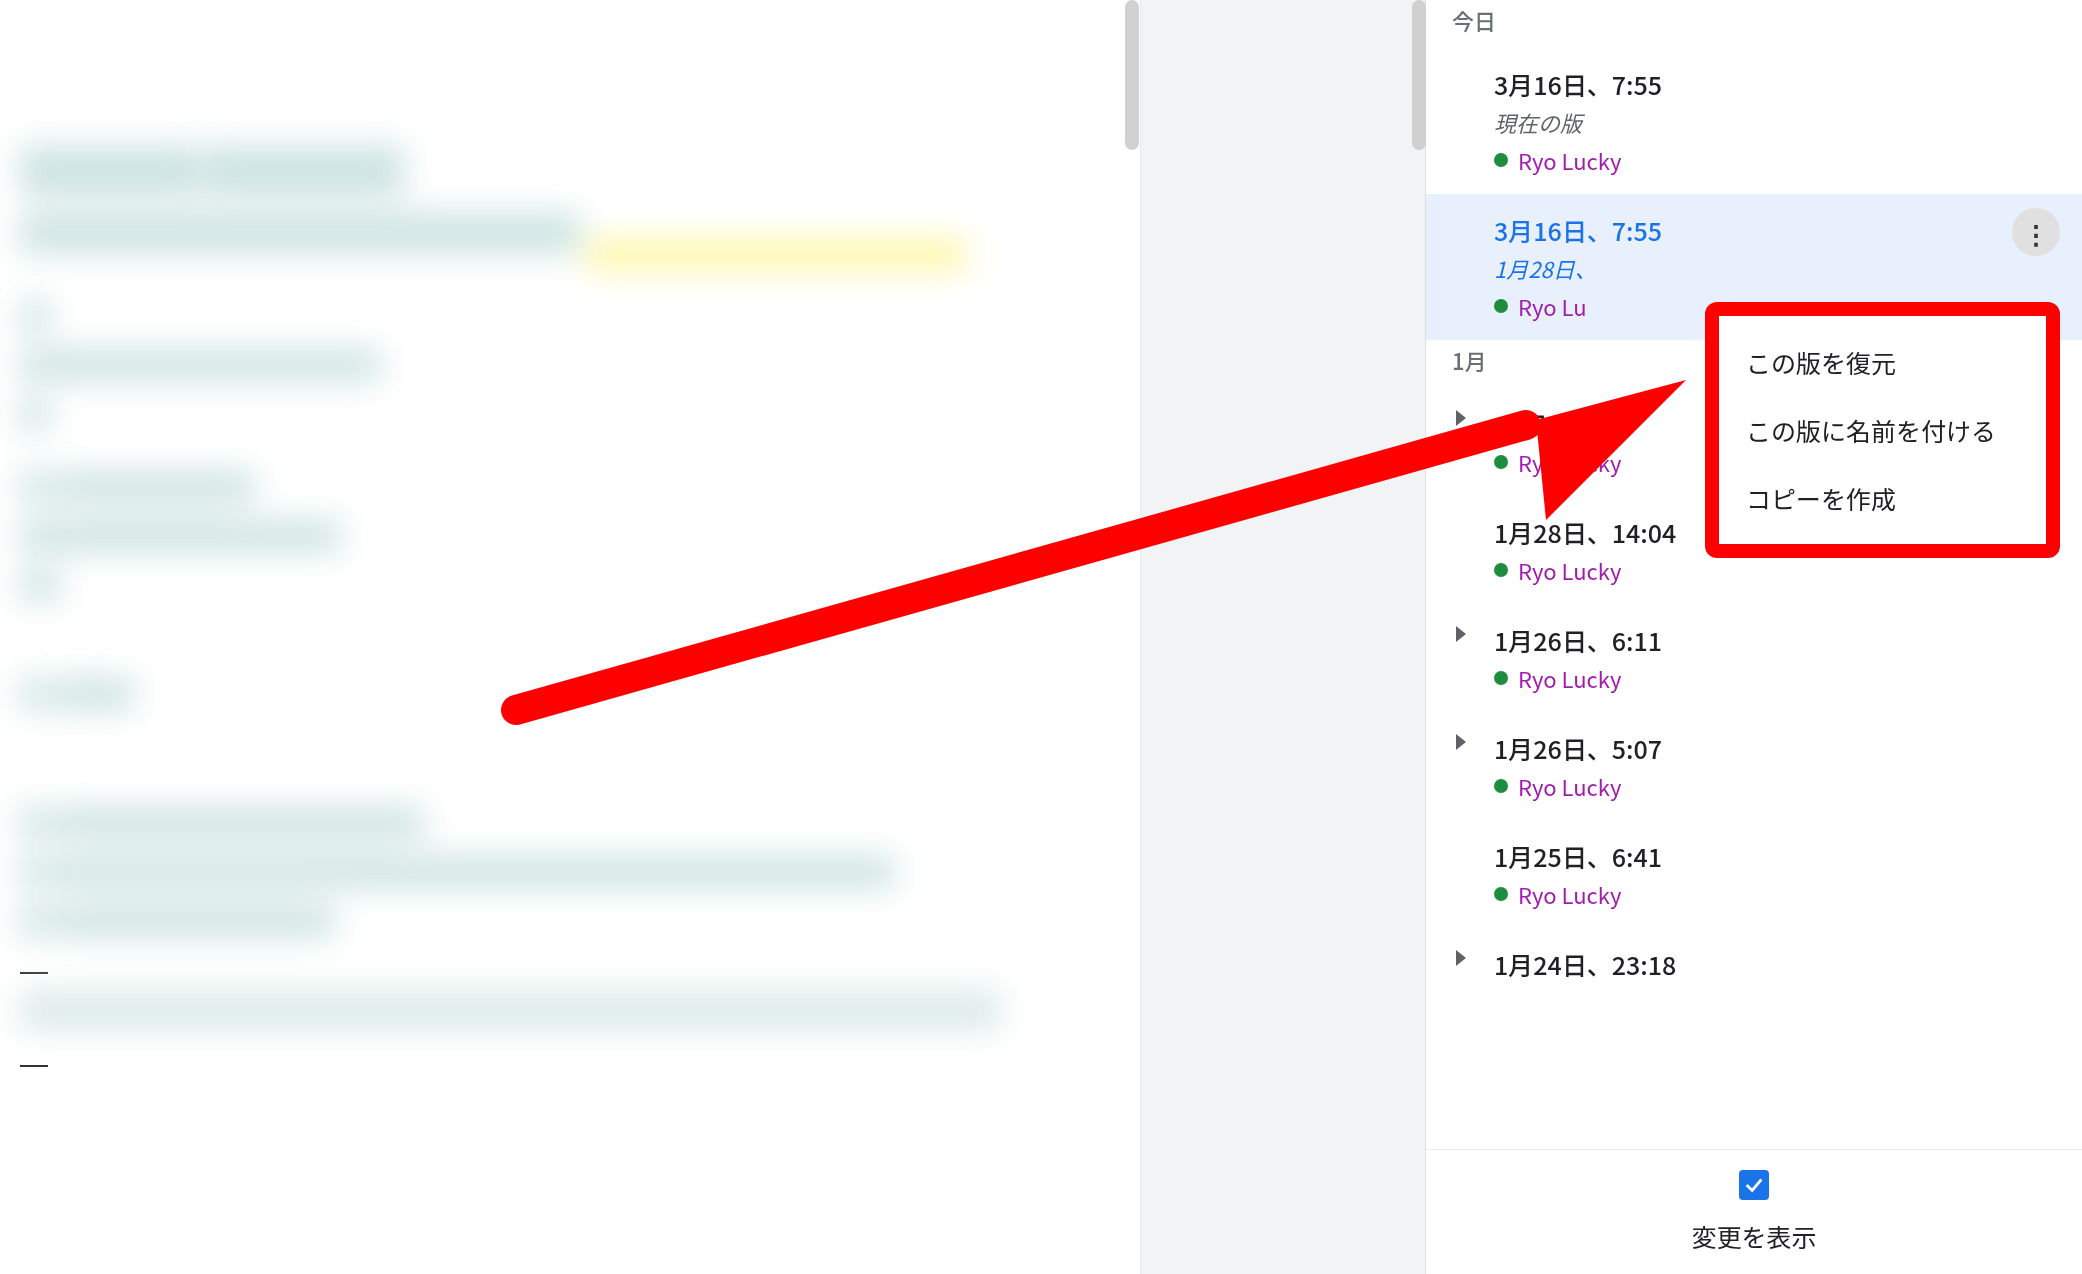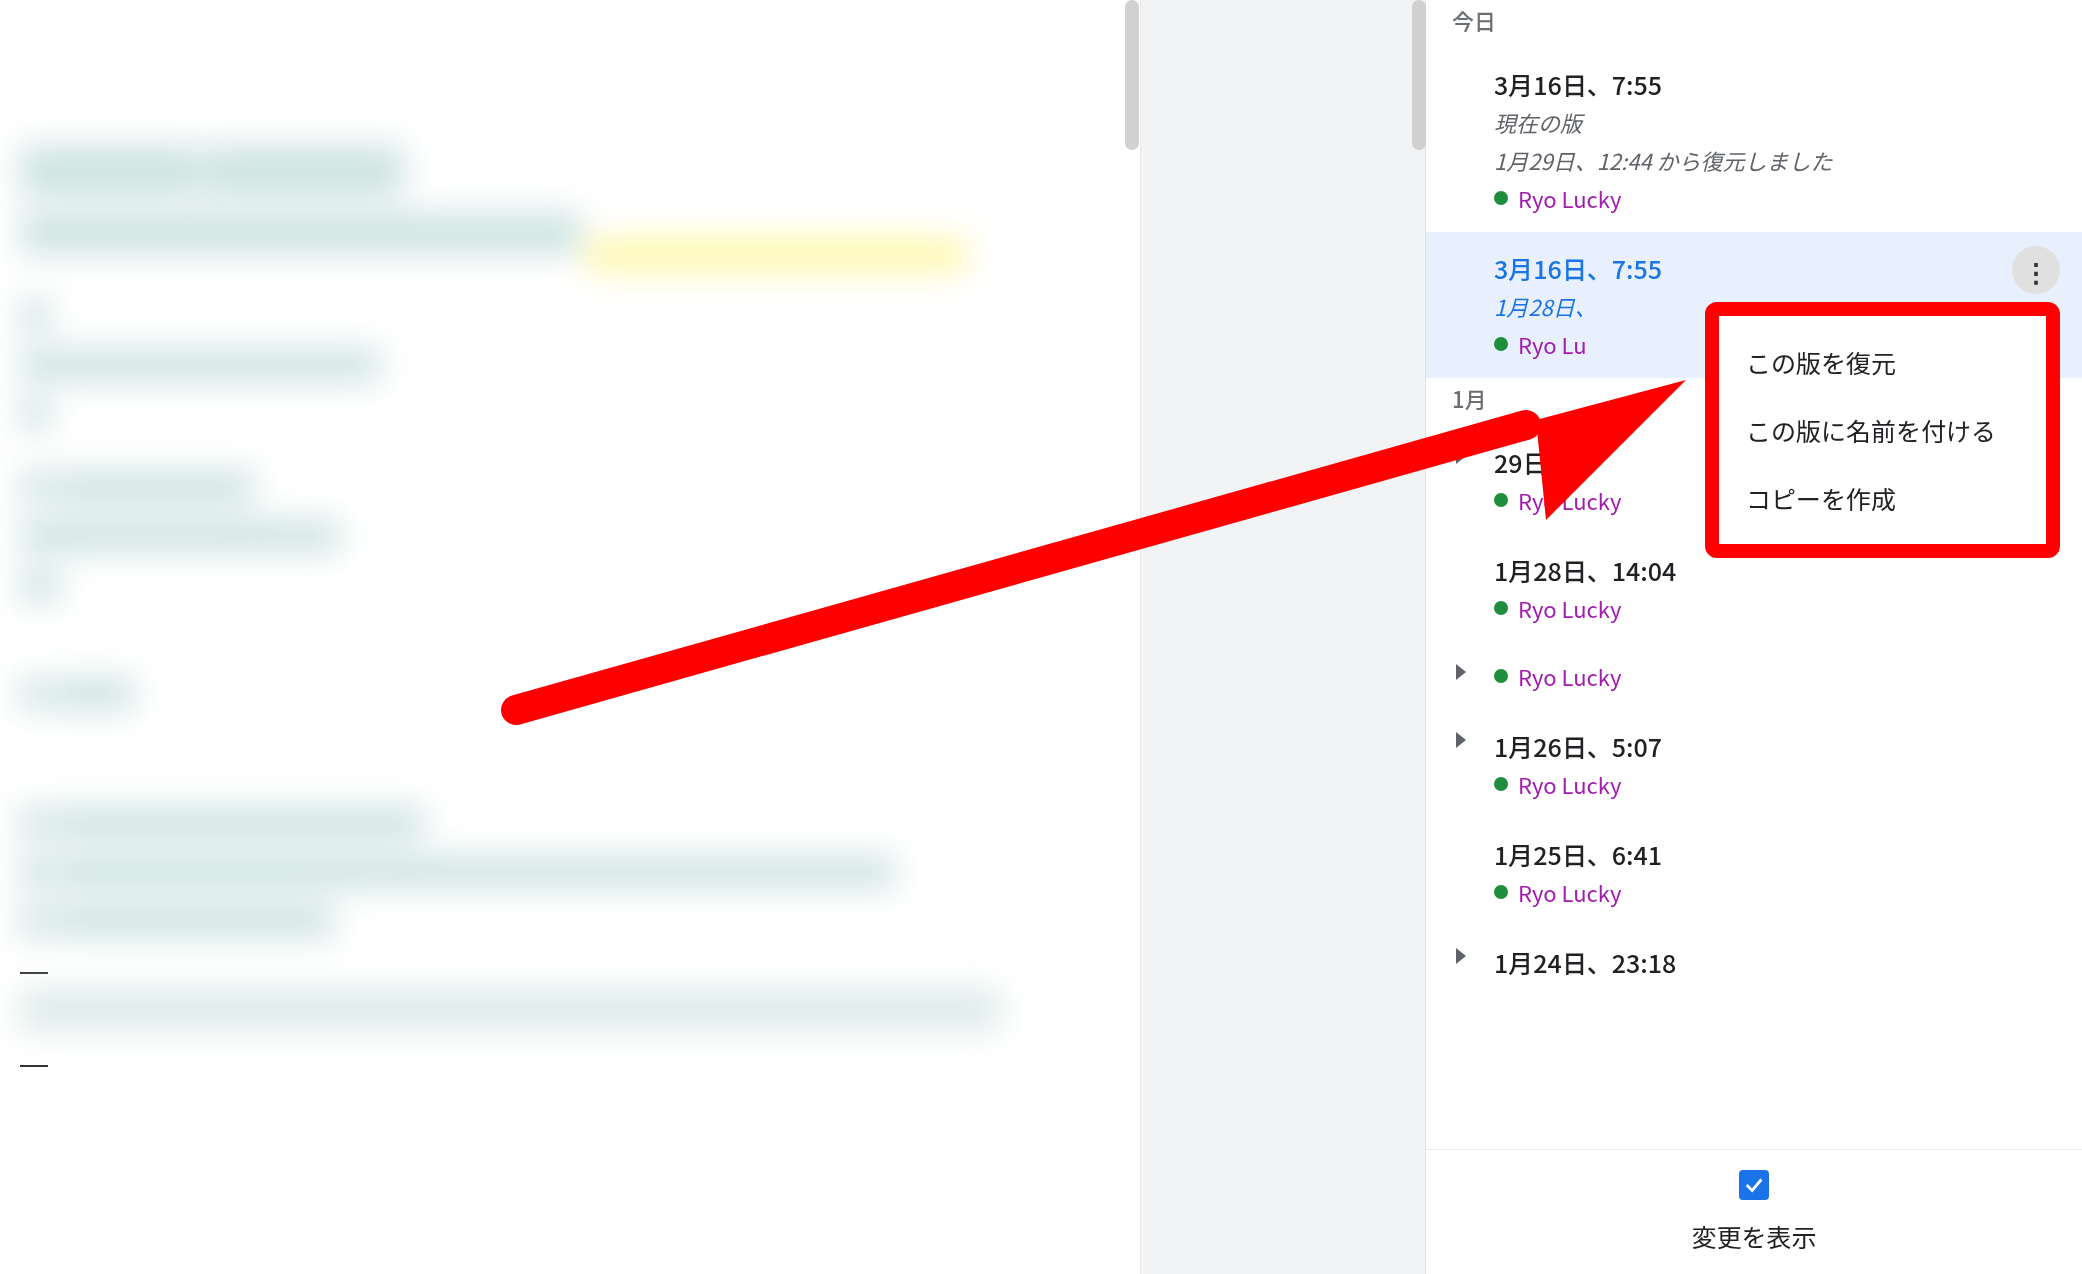--- a/index.html
+++ b/index.html
@@ -261,21 +261,20 @@
 <div class="version-panel">
   <div class="panel-scrollbar"></div>
 
   <div class="vh-list">
 
     <div class="vh-group-header">今日</div>
 
     <div class="vh-item">
       <div class="vh-title">3月16日、7:55</div>
       <div class="vh-subtitle">現在の版</div>
-      <div class="vh-subtitle">1月29日、12:44 から復元しました</div>
       <div class="vh-author-row">
         <span class="author-dot"></span>
         <span class="author-name">Ryo Lucky</span>
       </div>
     </div>
 
     <div class="vh-item selected">
       <div class="vh-title">3月16日、7:55</div>
       <div class="vh-subtitle">1月28日、</div>
       <div class="vh-author-row">
@@ -299,20 +298,21 @@
     <div class="vh-item">
       <div class="vh-title">1月28日、14:04</div>
       <div class="vh-author-row">
         <span class="author-dot"></span>
         <span class="author-name">Ryo Lucky</span>
       </div>
     </div>
 
     <div class="vh-item">
       <span class="expand-toggle"></span>
+      <div class="vh-title">1月26日、6:11</div>
       <div class="vh-author-row">
         <span class="author-dot"></span>
         <span class="author-name">Ryo Lucky</span>
       </div>
     </div>
 
     <div class="vh-item">
       <span class="expand-toggle"></span>
       <div class="vh-title">1月26日、5:07</div>
       <div class="vh-author-row">

